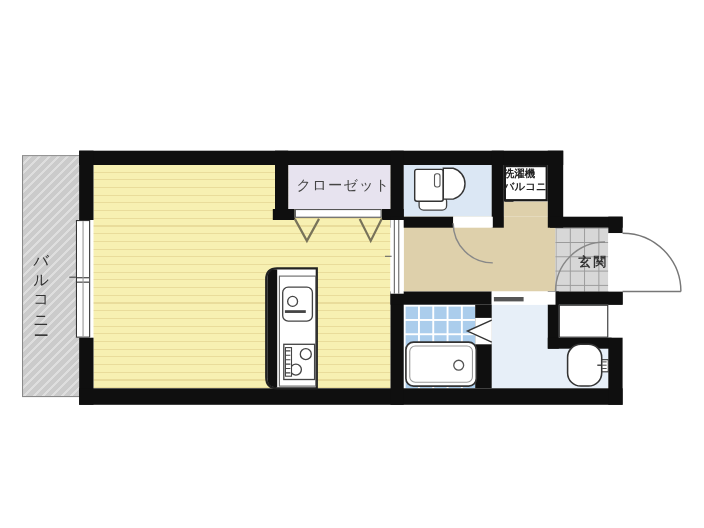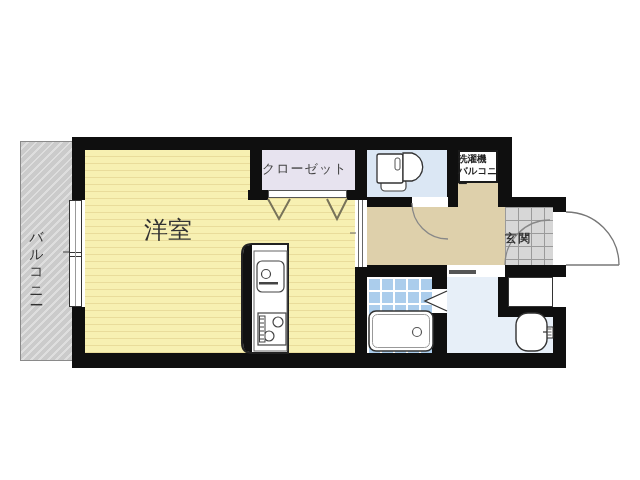--- a/index.html
+++ b/index.html
@@ -50,25 +50,25 @@
   .gap-wash{left:447px;top:265px;width:58px;height:12px;}
   .gap-wash .leaf{position:absolute;left:2px;top:5px;width:27px;height:4px;background:#555;}
   .gap-front{left:553px;top:212px;width:13px;height:53px;}
 
   
   .t-balcony{left:28px;top:221px;writing-mode:vertical-rl;letter-spacing:3px;
     font-size:14px;color:#333;}
   .t-room{left:118px;top:217px;width:100px;text-align:center;line-height:1.15;color:#333;}
   .t-room .l1{font-size:24px;}
   .t-room .l2{font-size:26px;}
-  .t-closet{left:262px;top:160px;width:93px;text-align:left;font-size:13px;
+  .t-closet{left:262px;top:160px;width:93px;text-align:right;font-size:13px;
     letter-spacing:1px;color:#444;}
   .t-wm{left:458px;top:153px;width:40px;font-size:9.5px;
     line-height:1.3;color:#222;font-weight:bold;}
-  .t-genkan{left:505px;top:231px;width:48px;text-align:left;font-size:11.5px;
+  .t-genkan{left:505px;top:231px;width:48px;text-align:right;font-size:11.5px;
     letter-spacing:2px;color:#333;font-weight:bold;}
 
   svg.overlay{position:absolute;left:0;top:0;pointer-events:none;}
 </style>
 </head>
 <body>
 
 <div id="stage">
 
   <div class="abs balcony"></div>
@@ -168,21 +168,20 @@
     <g>
       <rect x="546" y="327" width="7" height="11" fill="#fff" stroke="#333" stroke-width="1"></rect>
       <path d="M547.5,329 h4 M547.5,332 h4 M547.5,335 h4" stroke="#333" stroke-width="0.8"></path>
       <rect x="516" y="313" width="31" height="38" rx="12" fill="#fff" stroke="#333" stroke-width="1.4"></rect>
       <line x1="543" y1="332" x2="547" y2="332" stroke="#333" stroke-width="1.2"></line>
     </g>
   </svg>
 
   <div class="label t-balcony">バルコニー</div>
   <div class="label t-room">
-    <div class="l1">洋室</div>
   </div>
   <div class="label t-closet">クローゼット</div>
   <div class="label t-wm">
     <div>洗濯機</div>
     <div>バルコニー</div>
   </div>
   <div class="label t-genkan">玄関</div>
 
 </div>
 

